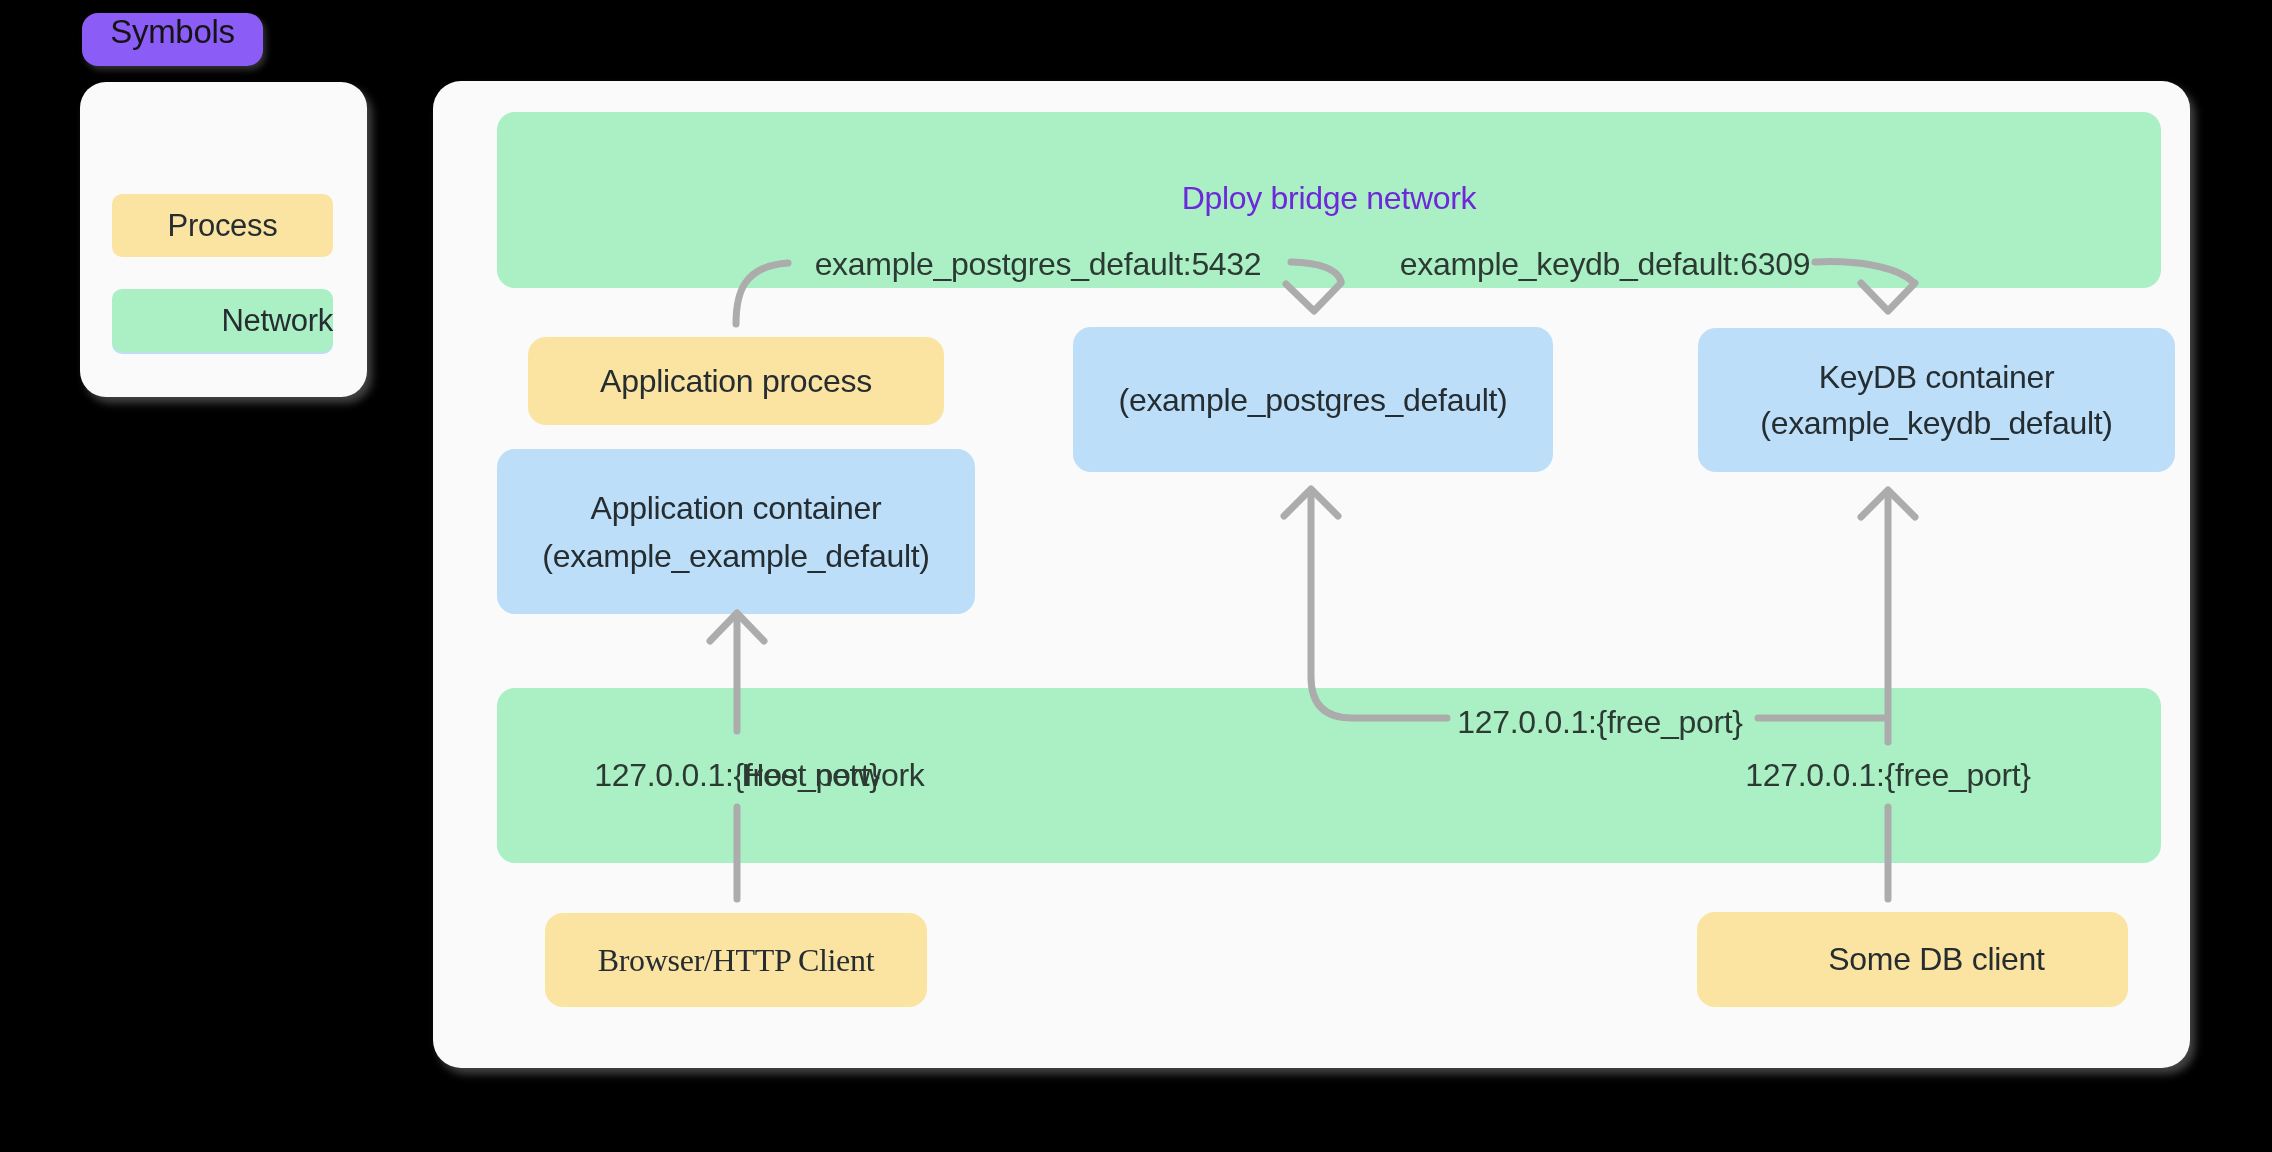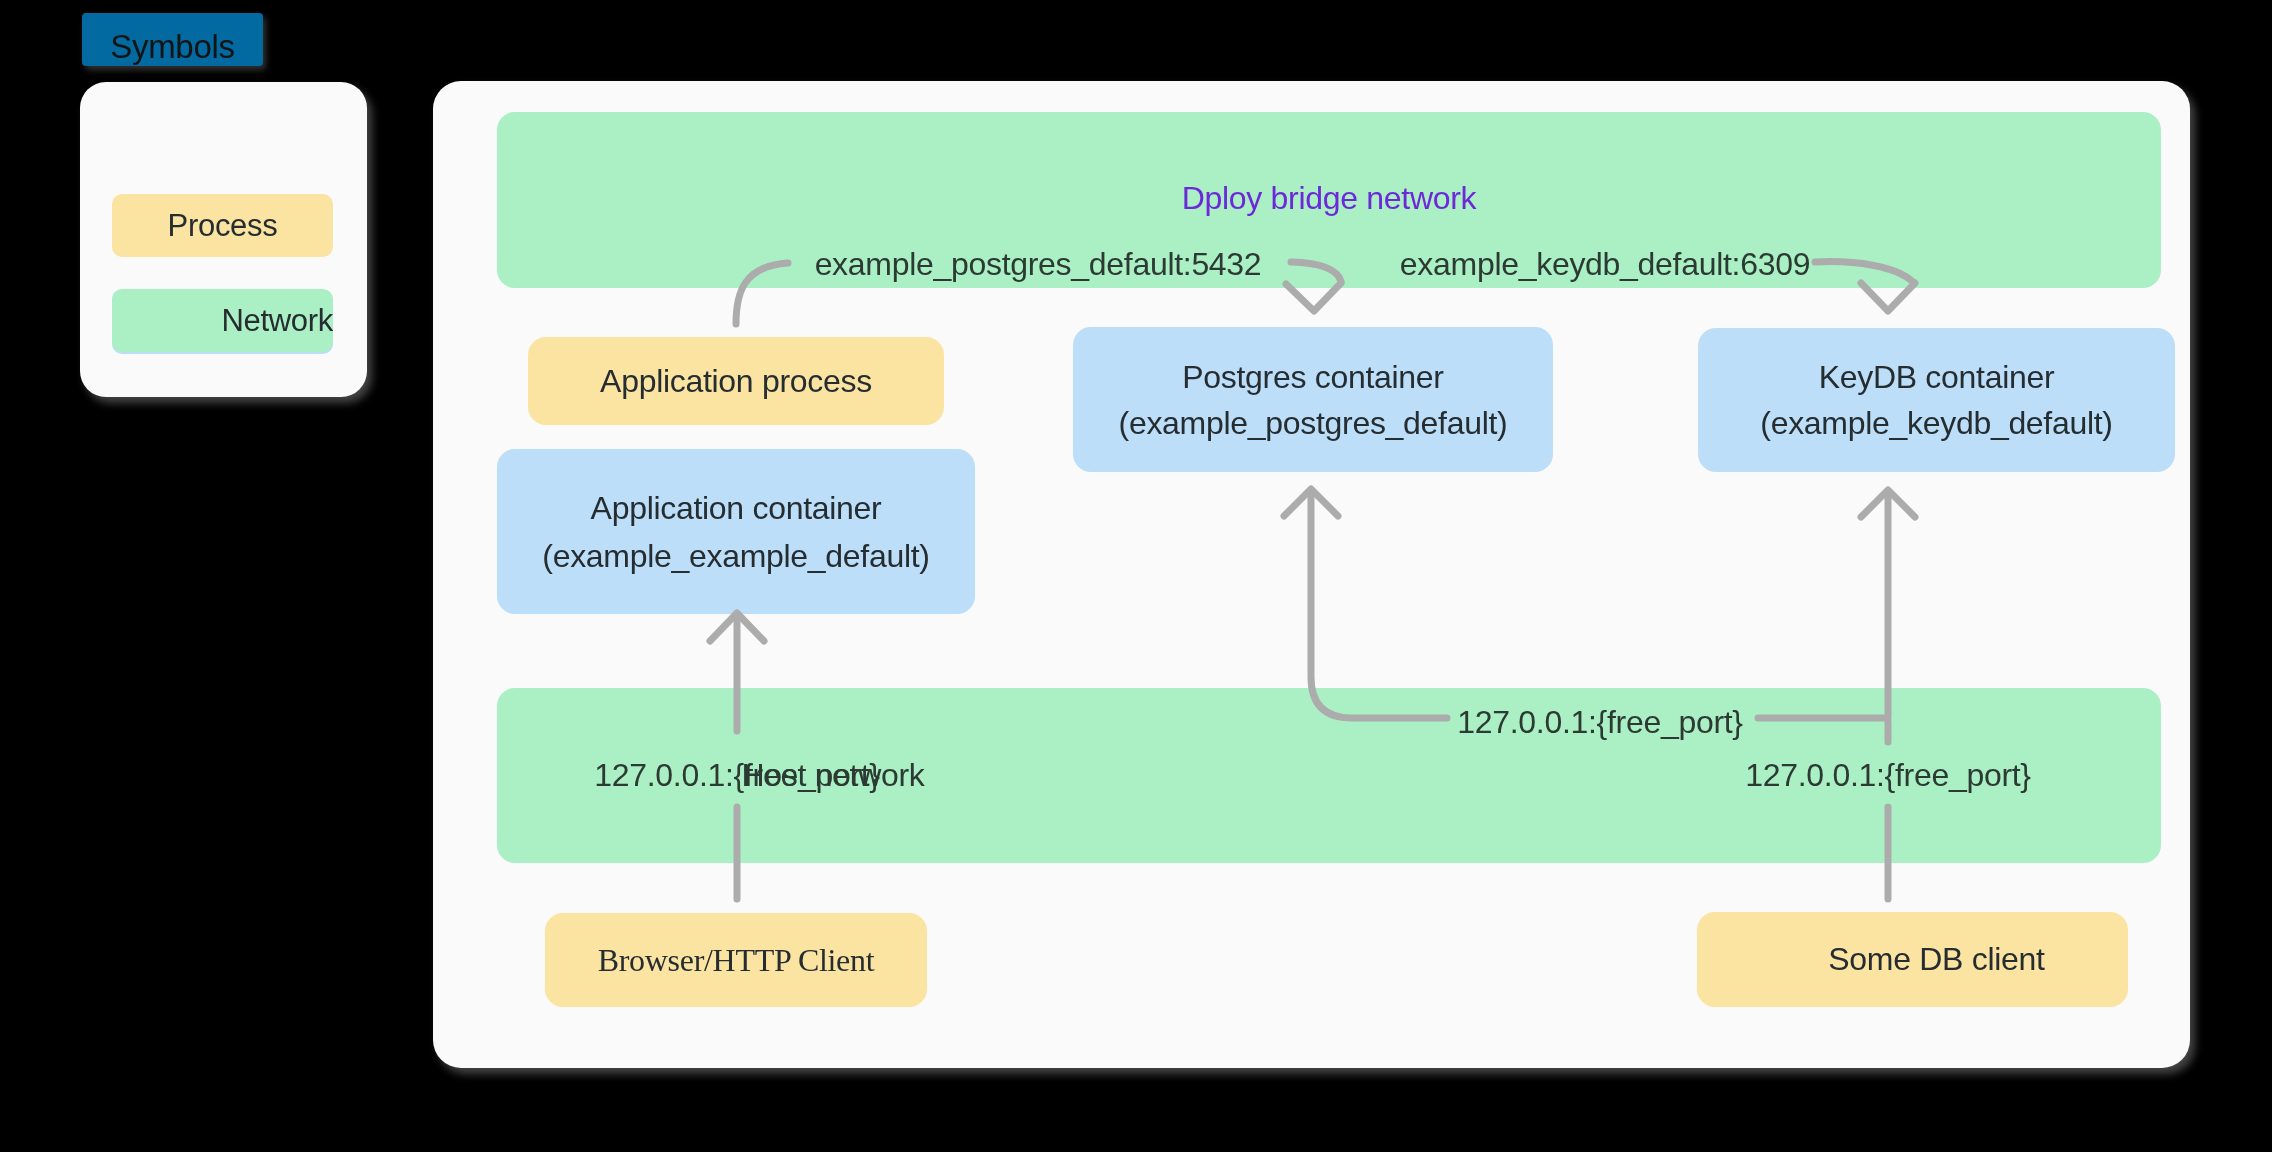--- a/index.html
+++ b/index.html
@@ -1,22 +1,22 @@
 <!DOCTYPE html>
 <html><head>
 <meta charset="utf-8">
 <style>
   html,body{margin:0;padding:0;background:#000;}
   #canvas{
     position:relative;width:2272px;height:1152px;background:#000;overflow:hidden;
     font-family:"Liberation Sans",sans-serif;color:#262d31;letter-spacing:-0.3px;
   }
   .pill{
-    position:absolute;background:#0369a1;border-radius:4px;
-    display:flex;align-items:flex-end;justify-content:center;
+    position:absolute;background:#8b5cf6;border-radius:16px;
+    display:flex;align-items:flex-start;justify-content:center;
     font-size:33px;color:#141414;box-shadow:3px 4px 6px rgba(140,140,140,0.35);
   }
   #symbols-pill{left:82px;top:13px;width:181px;height:53px;}
   #run-pill{left:433px;top:13px;width:448px;height:53px;}
   .card{
     position:absolute;background:#fafafa;border-radius:28px;
     box-shadow:5px 6px 8px rgba(150,150,150,0.45);
   }
   #legend-card{left:80px;top:82px;width:287px;height:315px;border-radius:26px;}
   #main-card{left:433px;top:81px;width:1757px;height:987px;}
@@ -89,21 +89,20 @@
   <div class="float-label" id="host-port-right">127.0.0.1:{free_port}</div>
 
   <div class="node yellow" id="app-process">
     <span>Application process</span>
   </div>
   <div class="node blue" id="app-container">
     <span>Application container</span>
     <span>(example_example_default)</span>
   </div>
   <div class="node blue" id="postgres-box">
-    <span>Postgres container</span>
     <span>(example_postgres_default)</span>
   </div>
   <div class="node blue" id="keydb-box">
     <span>KeyDB container</span>
     <span>(example_keydb_default)</span>
   </div>
   <div class="node yellow" id="browser-box">
     <span>Browser/HTTP Client</span>
   </div>
   <div class="node yellow" id="db-client-box">

